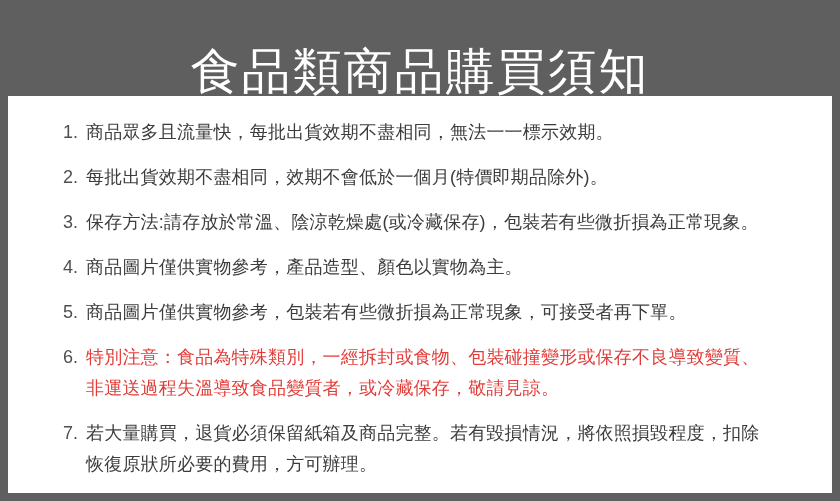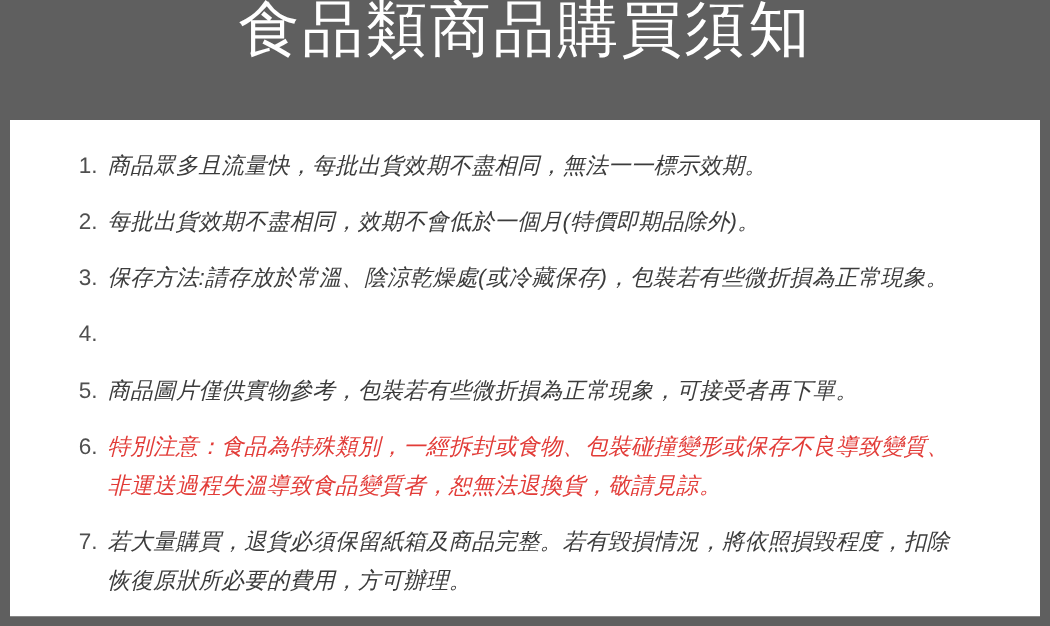--- a/index.html
+++ b/index.html
@@ -8,21 +8,21 @@
     height: 501px;
     position: relative;
     background: var(--frame-bg, #5f5f5f);
     box-sizing: border-box;
     font-family: "Liberation Sans", "DejaVu Sans", sans-serif;
     overflow: hidden;
   }
   .header {
     height: 96px;
     display: flex;
-    align-items: flex-start;
+    align-items: flex-end;
     justify-content: center;
   }
   .title {
     margin: 0;
     color: var(--title-color, #ffffff);
     font-size: 49px;
     font-weight: 400;
     letter-spacing: 2px;
     line-height: 1;
     white-space: nowrap;
@@ -52,21 +52,20 @@
     color: var(--body-text, #3c3c3c);
   }
   .num {
     flex: none;
     width: 23px;
     color: var(--num-color, #4f4f4f);
   }
   .txt {
     white-space: pre-line;
     letter-spacing: 0.2px;
-    font-style: italic;
   }
   .item.alert .txt {
     color: var(--alert-text, #e23c38);
   }
 </style>
 </head>
 <body>
 
 <div class="frame">
   <header class="header">
@@ -84,31 +83,32 @@
     <span class="txt">每批出貨效期不盡相同，效期不會低於一個月(特價即期品除外)。</span>
   </li>
 
   <li class="item">
     <span class="num">3.</span>
     <span class="txt">保存方法:請存放於常溫、陰涼乾燥處(或冷藏保存)，包裝若有些微折損為正常現象。</span>
   </li>
 
   <li class="item">
     <span class="num">4.</span>
+    <span class="txt">商品圖片僅供實物參考，產品造型、顏色以實物為主。</span>
   </li>
 
   <li class="item">
     <span class="num">5.</span>
     <span class="txt">商品圖片僅供實物參考，包裝若有些微折損為正常現象，可接受者再下單。</span>
   </li>
 
   <li class="item alert">
     <span class="num">6.</span>
     <span class="txt">特別注意：食品為特殊類別，一經拆封或食物、包裝碰撞變形或保存不良導致變質、
-非運送過程失溫導致食品變質者，恕無法退換貨，敬請見諒。</span>
+非運送過程失溫導致食品變質者，或冷藏保存，敬請見諒。</span>
   </li>
 
   <li class="item">
     <span class="num">7.</span>
     <span class="txt">若大量購買，退貨必須保留紙箱及商品完整。若有毀損情況，將依照損毀程度，扣除
 恢復原狀所必要的費用，方可辦理。</span>
   </li>
 </ol>
   </main>
 </div>

